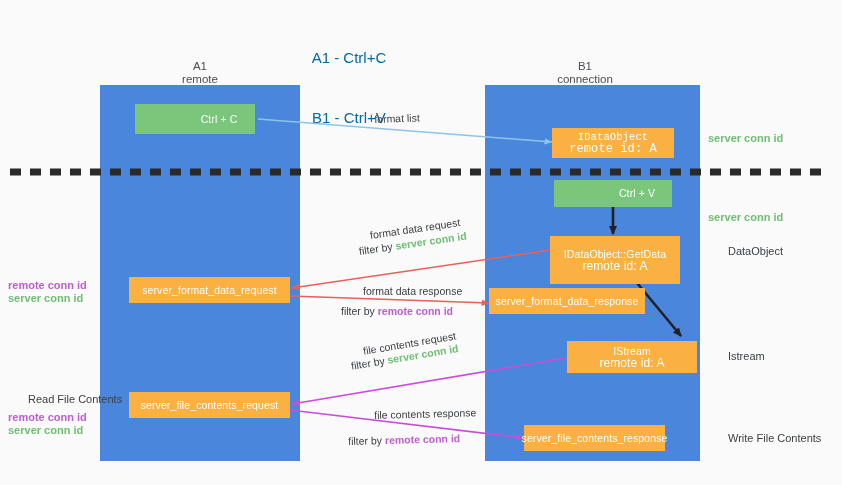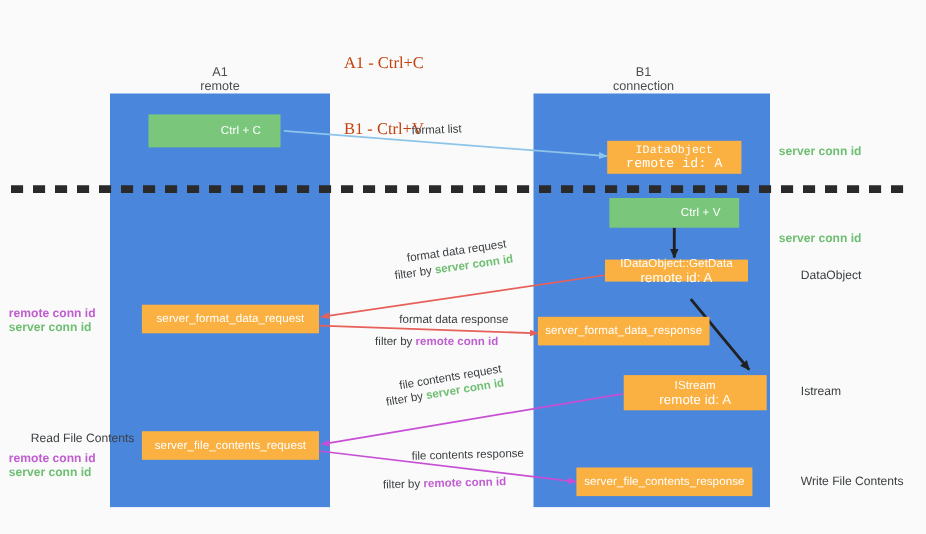--- a/index.html
+++ b/index.html
@@ -24,23 +24,22 @@
   }
   .abs { position: absolute; }
 
   
   .title {
     left: 0; top: 8px;
     width: 698px;
     text-align: center;
     font-size: 15px;
     line-height: 20px;
-    color: #c2410c;
+    color: #0369a1;
     white-space: pre;
-    font-family: Liberation Serif, serif;
   }
 
   
   .col-head {
     text-align: center;
     font-size: 11.5px;
     line-height: 13px;
     color: #4b4f52;
   }
 
@@ -165,35 +164,35 @@
 
   <div class="abs node orange" style="left:552px; top:128px; width:122px; height:30px;font-family:Liberation Mono, monospace;">
     <div>IDataObject</div>
     <div class="l2">remote id: A</div>
   </div>
 
   <div class="abs node green" style="left:554px; top:180px; width:118px; height:27px;align-items:center;">
     <div>Ctrl + V</div>
   </div>
 
-  <div class="abs node orange" style="left:550px; top:236px; width:130px; height:20px;">
+  <div class="abs node orange" style="left:550px; top:236px; width:130px; height:48px;">
     <div>IDataObject::GetData</div>
     <div class="l2">remote id: A</div>
   </div>
 
   <div class="abs node orange" style="left:489px; top:288px; width:156px; height:26px;">
     <div>server_format_data_response</div>
   </div>
 
   <div class="abs node orange" style="left:567px; top:341px; width:130px; height:32px;">
     <div>IStream</div>
     <div class="l2">remote id: A</div>
   </div>
 
-  <div class="abs node orange" style="left:524px; top:425px; width:160px; height:26px;">
+  <div class="abs node orange" style="left:524px; top:425px; width:141px; height:26px;">
     <div>server_file_contents_response</div>
   </div>
 
   <div class="abs ann green" style="left:708px; top:132px;">server conn id</div>
 
   <div class="abs ann green" style="left:708px; top:211px;">server conn id</div>
 
   <div class="abs ann plain" style="left:708px; top:245px;">DataObject</div>
 
   <div class="abs ann plain" style="left:708px; top:350px;">Istream</div>

